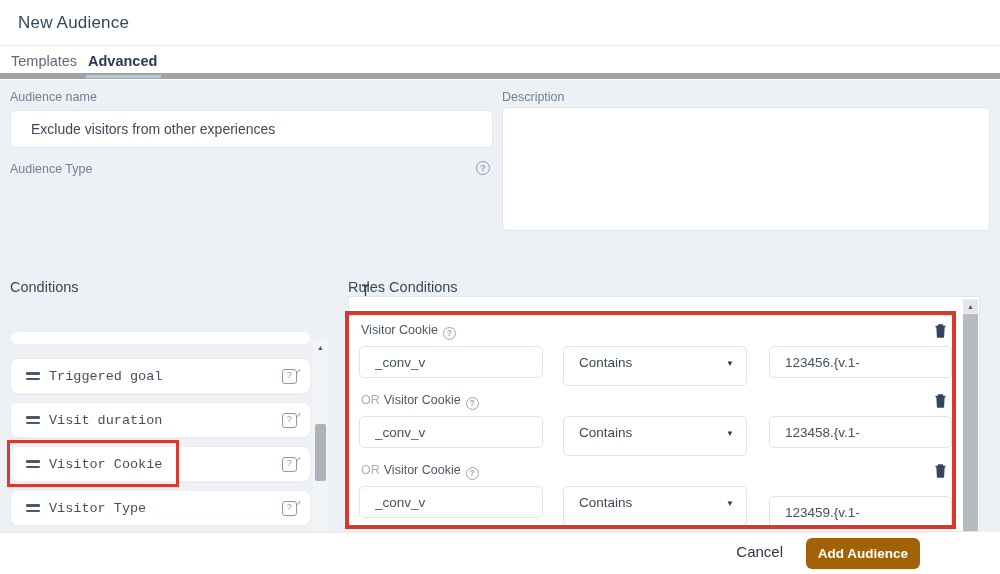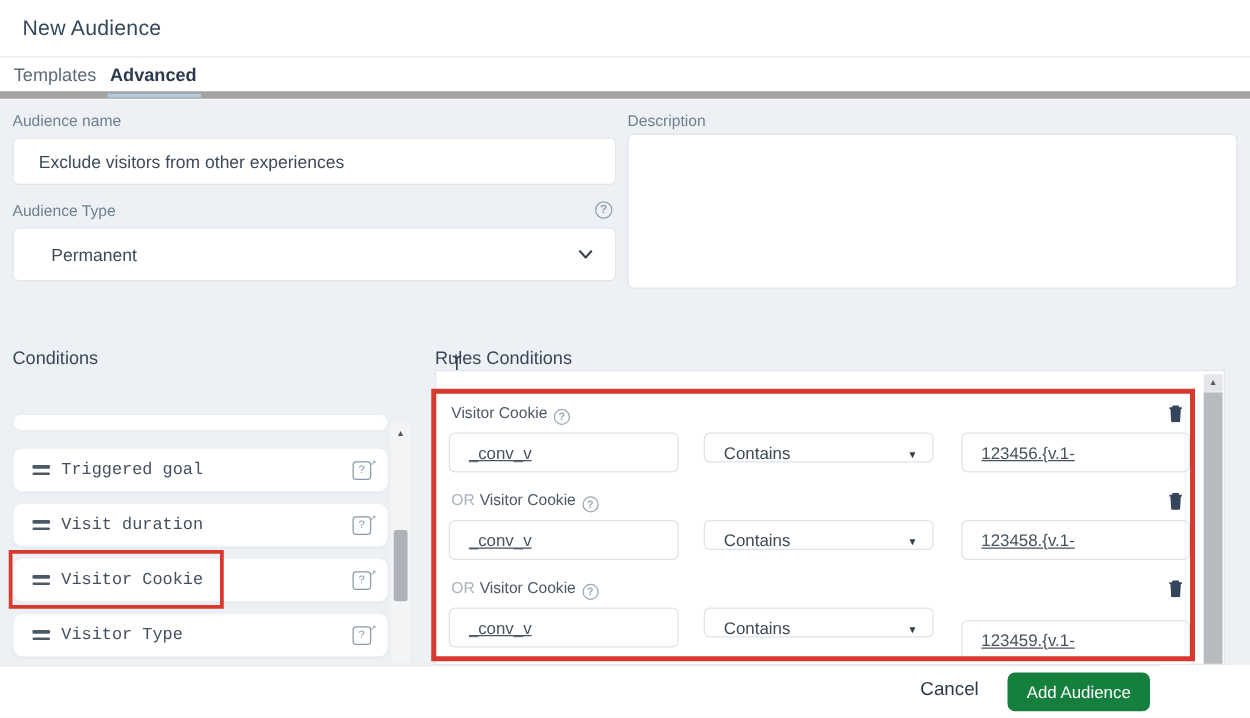--- a/index.html
+++ b/index.html
@@ -63,39 +63,39 @@
   .annot-right { left:345px; top:311px; width:611px; height:218px; border-width:4px; }
 
   
   .rules-heading { position:absolute; left:348px; top:279px; font-size:14.5px; color:#3a4757; font-weight:500; }
   .rules-panel { position:absolute; left:348px; top:296px; width:632px; height:236px; background:#fff; border:1px solid #e2e6ea; }
 
   .rule-label { position:absolute; font-size:12.5px; color:#4a5868; }
   .rule-label .or { color:#a9b3bf; margin-right:4px; }
   .rule-label .help-inline { display:inline-block; width:13px; height:13px; border:1.2px solid #9aa6b2; border-radius:50%; color:#9aa6b2; font-size:8.5px; text-align:center; line-height:11px; font-weight:700; vertical-align:-2px; margin-left:5px; }
 
-  .rule-input { position:absolute; height:32px; background:#fff; border:1px solid #dfe3e8; border-radius:5px; font-size:13.5px; color:#46525f; padding-left:15px; font-family:"Liberation Sans", sans-serif; outline:none;text-decoration:underline; }
-  .rule-select { position:absolute; height:24px; background:#fff; border:1px solid #dfe3e8; border-radius:5px; cursor:pointer; }
+  .rule-input { position:absolute; height:32px; background:#fff; border:1px solid #dfe3e8; border-radius:5px; font-size:13.5px; color:#46525f; padding-left:15px; font-family:"Liberation Sans", sans-serif; outline:none; }
+  .rule-select { position:absolute; height:40px; background:#fff; border:1px solid #dfe3e8; border-radius:5px; cursor:pointer; }
   .rule-select .sel-text { position:absolute; left:15px; top:8px; font-size:13.5px; color:#3c4956; }
   .rule-select .dd-arrow { position:absolute; right:12px; top:12px; font-size:8px; color:#2f3b47; }
 
   .trash-btn { position:absolute; width:14px; height:16px; cursor:pointer; background:transparent; border:none; padding:0; }
 
   
   .r-scroll-track { position:absolute; left:614px; top:2px; width:15px; height:232px; background:#eef0f2; }
   .r-scroll-up { position:absolute; left:614px; top:3px; width:15px; height:13px; background:#e4e6e9; text-align:center; font-size:7px; color:#555e68; line-height:13px; }
   .r-scroll-thumb { position:absolute; left:614px; top:17px; width:15px; height:217px; background:#b7bbc0; }
 
   
   .ibeam { position:absolute; left:361px; top:284px; width:9px; height:17px; pointer-events:none; }
 
   
   .footer { position:absolute; left:0; top:532px; width:928px; height:42px; background:#fff; border-top:1px solid #e9ebee; }
   .cancel-btn { position:absolute; right:145px; top:10px; font-size:15px; color:#2b3747; font-weight:500; background:none; border:none; cursor:pointer; font-family:"Liberation Sans", sans-serif; }
-  .submit-btn { position:absolute; right:8px; top:5px; width:114px; height:31px; background:#15803d; color:#fff; border:none; border-radius:6px; font-size:13.5px; font-weight:400; cursor:pointer; font-family:"Liberation Sans", sans-serif; }
+  .submit-btn { position:absolute; right:8px; top:5px; width:114px; height:31px; background:#a16207; color:#fff; border:none; border-radius:6px; font-size:13.5px; font-weight:700; cursor:pointer; font-family:"Liberation Sans", sans-serif; }
 </style>
 </head>
 <body>
 
 <div id="frame">
 
   <div class="header">
     <div class="title">New Audience</div>
   </div>
 
@@ -107,28 +107,20 @@
   <div class="content-bg"></div>
 
   <div class="field-label" style="left:10px; top:90px;">Audience name</div>
   <input class="box text-input audience-name-input" value="Exclude visitors from other experiences" style="">
 
   <div class="field-label" style="left:502px; top:90px;">Description</div>
   <textarea class="box text-input description-area" style=""></textarea>
 
   <div class="field-label" style="left:10px; top:162px;">Audience Type</div>
   <div class="help-circle" style="left:476px; top:161px;">?</div>
-  <div class="box type-select">
-    <span class="sel-text">Permanent</span>
-    <span class="chevron">
-      <svg width="13" height="13" viewBox="0 0 13 13">
-          <path d="M2 4 L6.5 9 L11 4" fill="none" stroke="#2f3b47" stroke-width="1.6" stroke-linecap="round" stroke-linejoin="round"></path>
-        </svg>
-    </span>
-  </div>
 
   <div class="cond-heading">Conditions</div>
 
   <div class="cond-sliver"></div>
 
   <div class="cond-item" style="top:358px;">
     <span class="drag-handle">
         <i></i>
         <i></i>
       </span>

